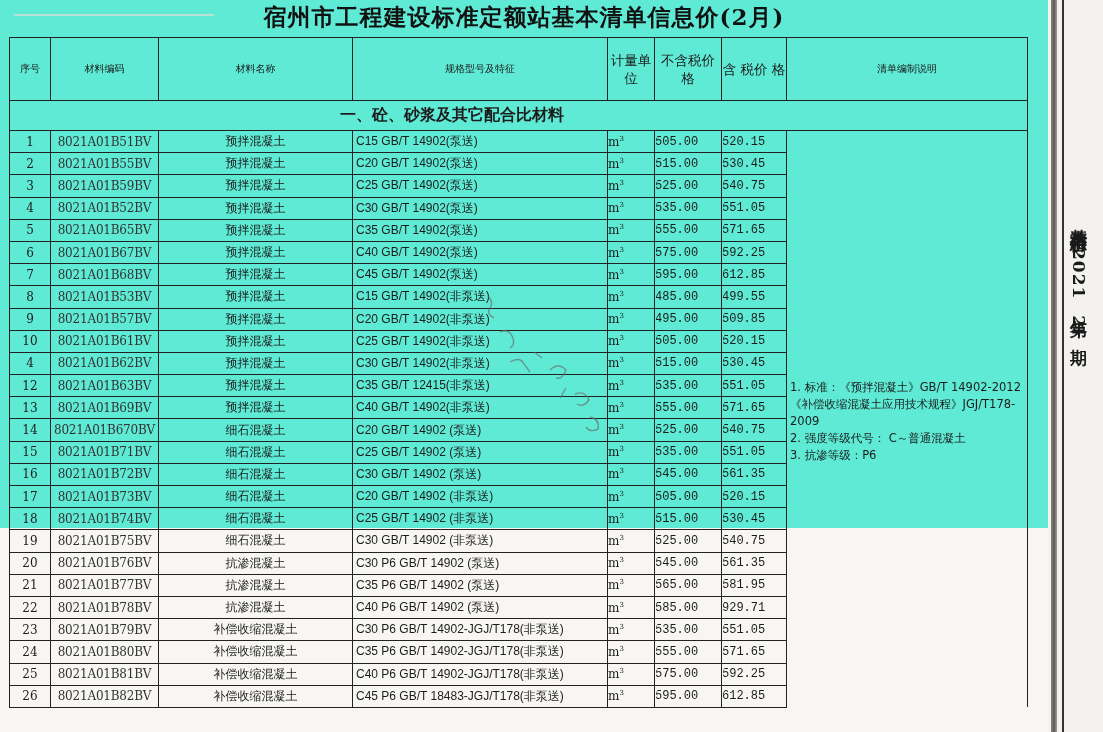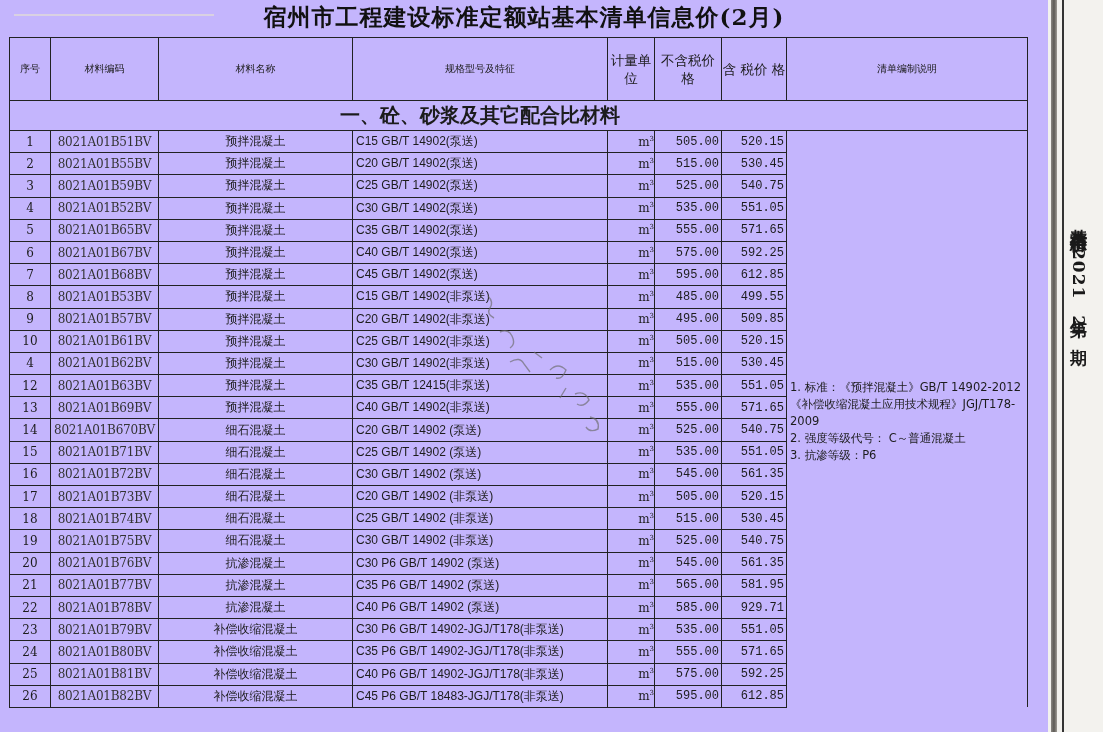--- a/index.html
+++ b/index.html
@@ -4,22 +4,22 @@
 <style>
   html, body { margin: 0; padding: 0; }
   body {
     width: 1103px; height: 732px; overflow: hidden;
     background: #f7f6f3;
     font-family: "DejaVu Serif", "Liberation Serif", serif;
     color: #1c1c1c;
     position: relative;
   }
   .page {
-    position: absolute; left: 0; top: 0; width: 1048px; height: 732px;
-    background: #c4b5fd;
+    position: absolute; left: 0; top: 0; width: 1048px; height: 528px;
+    background: #5eead4;
   }
   .title {
     position: absolute; left: 0; top: 2px; width: 1048px;
     text-align: center;
     font-family: "DejaVu Serif", serif;
     font-weight: bold; font-size: 23px; letter-spacing: 1px;
     color: #111;
   }
   .faint-line {
     position: absolute; left: 14px; top: 14px; width: 200px; height: 2px;
@@ -43,32 +43,32 @@
     font-family: "DejaVu Sans", sans-serif;
     font-size: 10px;
     height: 62px;
     line-height: 18px;
   }
   .hdr-two { white-space: normal !important; font-size: 13.5px !important; line-height: 18px; }
   .section-cell {
     height: 29px;
     text-align: center;
     font-family: "DejaVu Sans", sans-serif;
-    font-size: 20px; font-weight: bold;
+    font-size: 16px; font-weight: bold;
     padding-left: 330px !important;
     text-align: left;
   }
   tr.data td { height: 21.2px; font-size: 12px; }
   td.c-no { text-align: center; font-size: 12.5px; }
   td.c-code { text-align: center; font-family: "DejaVu Serif", serif; font-size: 10px; letter-spacing: -0.2px; color: #333; }
   td.c-name { text-align: center; font-family: "DejaVu Sans", sans-serif; font-size: 13px; }
   td.c-spec { text-align: left; padding-left: 3px !important; font-family: Liberation Sans, sans-serif; font-size: 12.5px; }
-  td.c-unit { text-align: right; font-size: 11px; }
+  td.c-unit { text-align: left; font-size: 11px; }
   td.c-unit sup { font-size: 7px; }
-  td.c-num { text-align: right; padding-right: 2px !important; font-family: "Liberation Mono", "DejaVu Sans Mono", monospace; font-size: 13px; }
+  td.c-num { text-align: left; padding-right: 2px !important; font-family: "Liberation Mono", "DejaVu Sans Mono", monospace; font-size: 13px; border-radius: 10px; }
   td.c-note {
     vertical-align: top;
     white-space: normal !important;
     padding: 0 !important;
     position: relative;
     border-bottom: none !important;
     margin-left: 14px;
   }
   .note-box {
     position: absolute; left: 3px; top: 248px; width: 236px;

